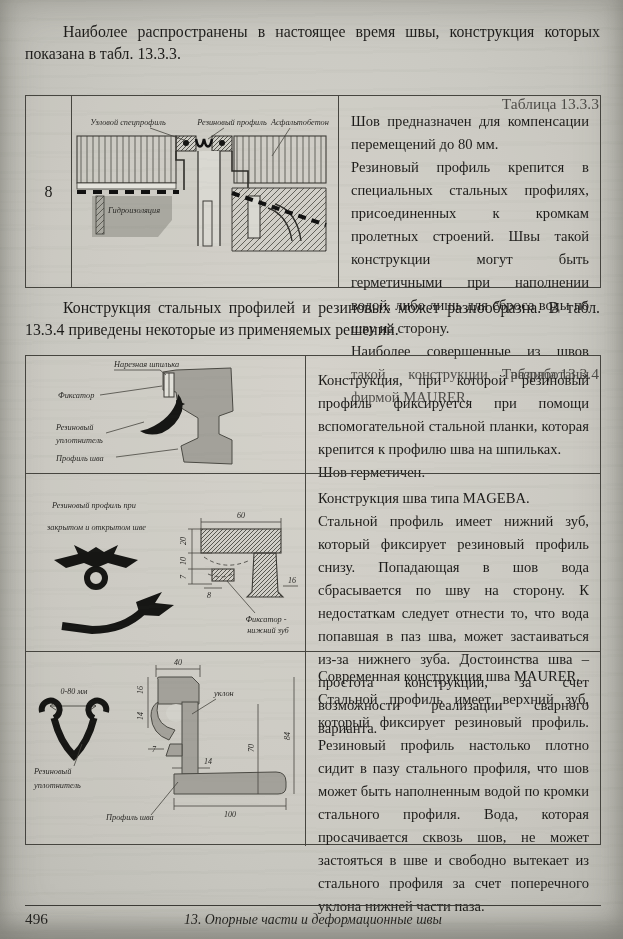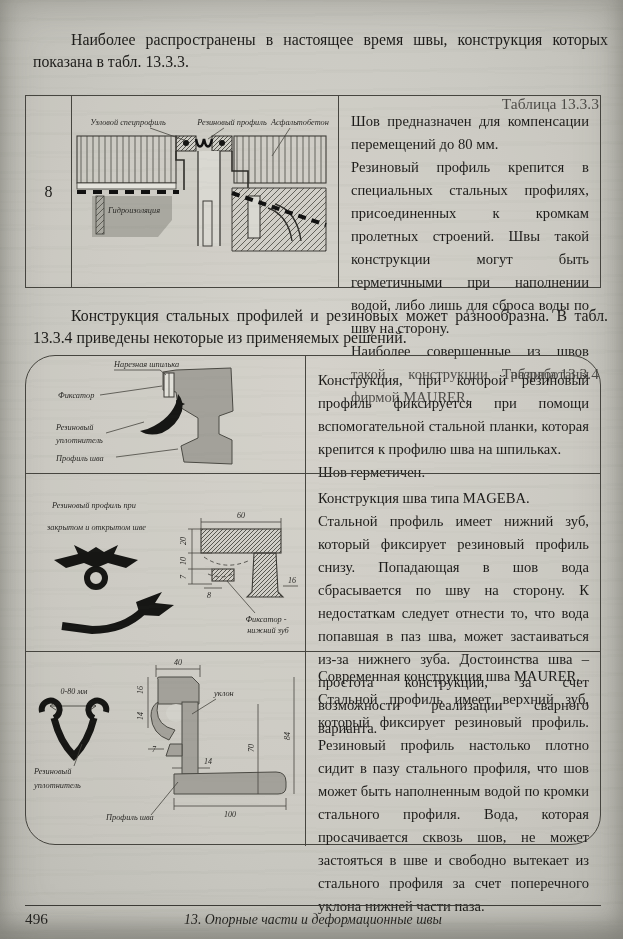--- a/index.html
+++ b/index.html
@@ -10,31 +10,31 @@
   }
   .sheet{position:absolute;inset:0;}
   
   .ghost{position:absolute;inset:0;pointer-events:none;opacity:.55;
     background:
       repeating-linear-gradient(179deg, rgba(115,125,105,.05) 0 3px, transparent 3px 19px),
       repeating-linear-gradient(1deg, rgba(100,110,95,.04) 0 2px, transparent 2px 23px);
     filter:blur(.6px);}
   .vignette{position:absolute;inset:0;pointer-events:none;
     box-shadow:inset 0 0 46px rgba(80,80,70,.38), inset 0 -14px 18px rgba(70,70,62,.28);}
-  p{margin:8px;}
+  p{margin:0;}
   .body-par{position:absolute;left:25px;width:575px;font-size:15.8px;line-height:22px;
     text-align:justify;text-indent:38px;}
   .tbl-label{position:absolute;right:24px;font-size:15.5px;margin-top:32px;}
   .tframe{position:absolute;left:25px;width:576px;border:1.6px solid #46453f;box-sizing:border-box;background:rgba(210,208,200,.25);}
   .t1{top:95px;height:193px;display:flex;}
   .t1 .num-col{width:45px;border-right:1.4px solid #46453f;display:flex;align-items:center;justify-content:center;font-size:16px;}
   .t1 .draw-col{width:266px;border-right:1.4px solid #46453f;position:relative;}
   .t1 .text-col{flex:1;padding:14px 11px 0 12px;}
   .cell-text{font-size:14.6px;line-height:23px;text-align:justify;white-space:pre-line;}
-  .t2{top:355px;height:490px;display:flex;flex-direction:column;border-radius:30px;}
+  .t2{top:355px;height:490px;display:flex;flex-direction:column;}
   .t2 .row{display:flex;box-sizing:border-box;}
   .t2 .row + .row{border-top:1.4px solid #46453f;}
   .t2 .draw-col{width:280px;border-right:1.4px solid #46453f;position:relative;box-sizing:border-box;}
   .t2 .text-col{flex:1;padding:13px 11px 0 12px;box-sizing:border-box;}
   .r1{height:117px;} .r2{height:178px;} .r3{height:195px;}
   svg{display:block;}
   svg text{font-family:"Liberation Serif", serif;fill:#2a2926;}
   .lbl{font-style:italic;font-size:8.3px;}
   .dim{font-style:italic;font-size:8px;}
   .footer-rule{position:absolute;left:25px;right:22px;top:905px;border-top:1.5px solid #3c3b37;}

